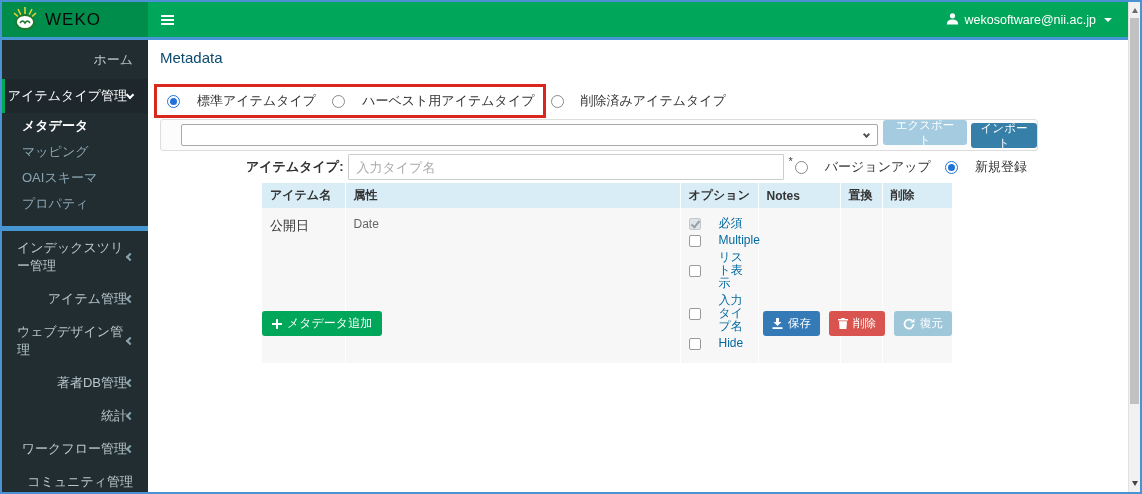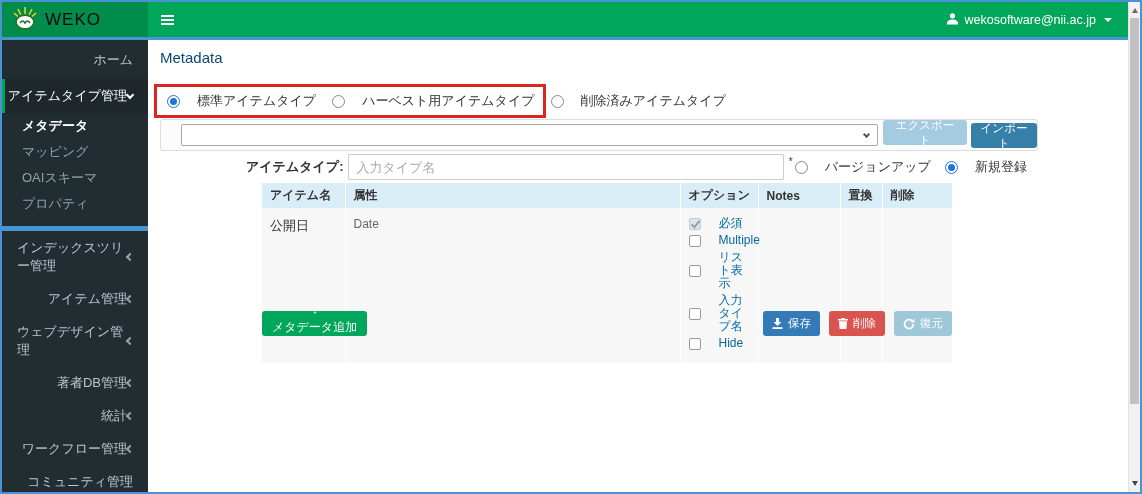--- a/index.html
+++ b/index.html
@@ -62,21 +62,21 @@
   .meta-table th { background: #d9edf7; color: #333; font-size: 12px; font-weight: bold; text-align: left; padding: 4px 8px; border-right: 1px solid #fff; white-space: nowrap; overflow: hidden; }
   .meta-table td { background: #f7f7f7; vertical-align: top; padding: 9px 8px; height: 97px; border-right: 1px solid #fff; }
   .cell-item-name { font-size: 13px; color: #333; }
   .cell-attr { font-size: 12px; color: #666; }
   .opt-line { display: flex; align-items: center; gap: 18px; margin-bottom: 4px; font-size: 12px; color: #0369a1; line-height: 13px; }
   .cb { width: 12px; height: 12px; min-width: 12px; border: 1px solid #9a9a9a; border-radius: 2px; background: #fff; position: relative; cursor: pointer; }
   .cb.checked.disabled { background: #dfe4e8; border-color: #c2c9cf; cursor: default; }
   .cb.checked::after { content: ""; position: absolute; left: 3px; top: 0px; width: 3px; height: 7px; border-right: 2px solid #97a1a9; border-bottom: 2px solid #97a1a9; transform: rotate(40deg); }
 
   .actions-row { position: absolute; left: 114px; top: 271px; width: 690px; display: flex; align-items: center; }
-  .btn-add { background: #00a65a; font-size: 12px; padding: 0 10px; flex-direction: column; }
+  .btn-add { background: #00a65a; font-size: 12px; padding: 0 10px; }
   .actions-spacer { flex: 1; }
   .btn-save { background: #337ab7; margin-left: 5px; }
   .btn-del { background: #d9534f; margin-left: 9px; }
   .btn-restore { background: #9fc7da; margin-left: 9px; }
   .btn svg { display: block; }
 
   
   .scrollbar { position: absolute; top: 0; right: 0; bottom: 0; width: 12px; background: #f1f1f1; border-left: 1px solid #e2e2e2; }
   .sb-btn { position: absolute; left: 0; width: 100%; height: 15px; display: flex; align-items: center; justify-content: center; cursor: pointer; }
   .sb-up { top: 1px; } .sb-down { bottom: 1px; }

